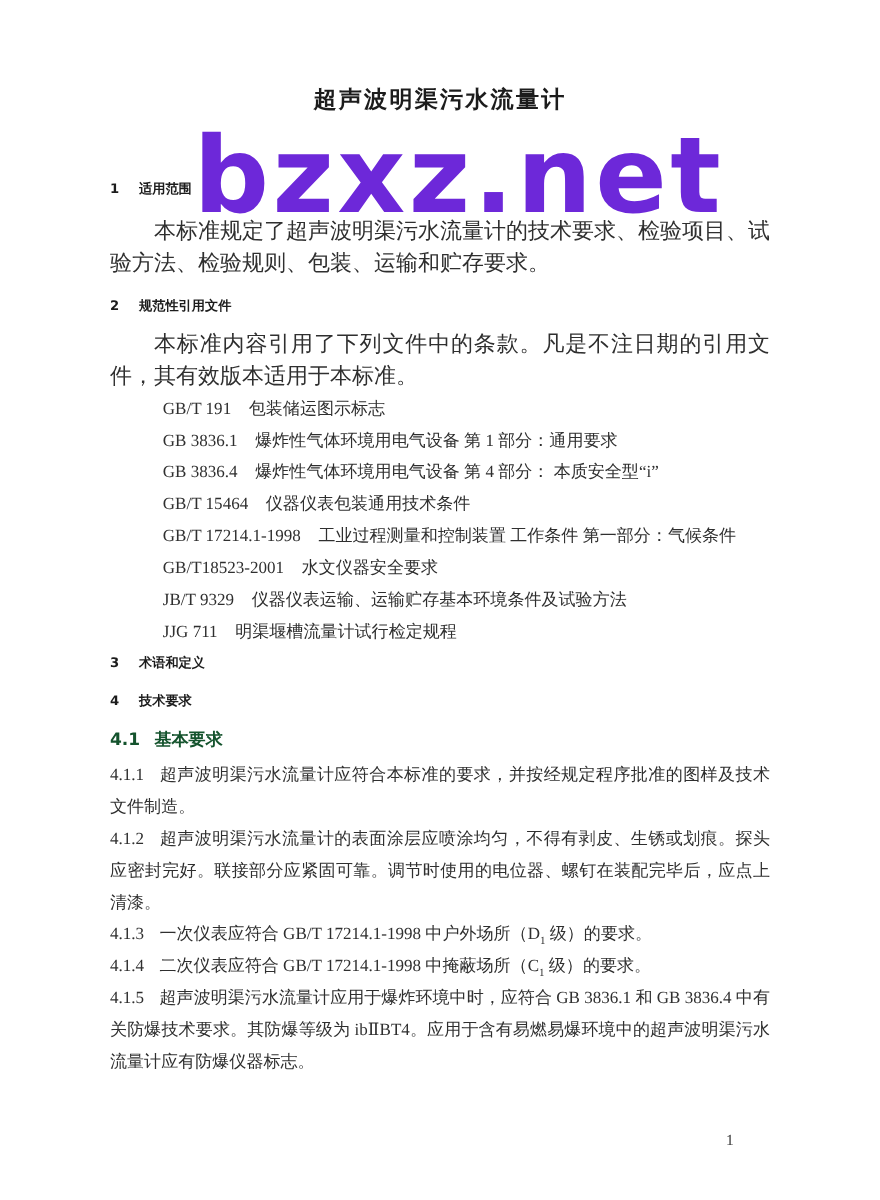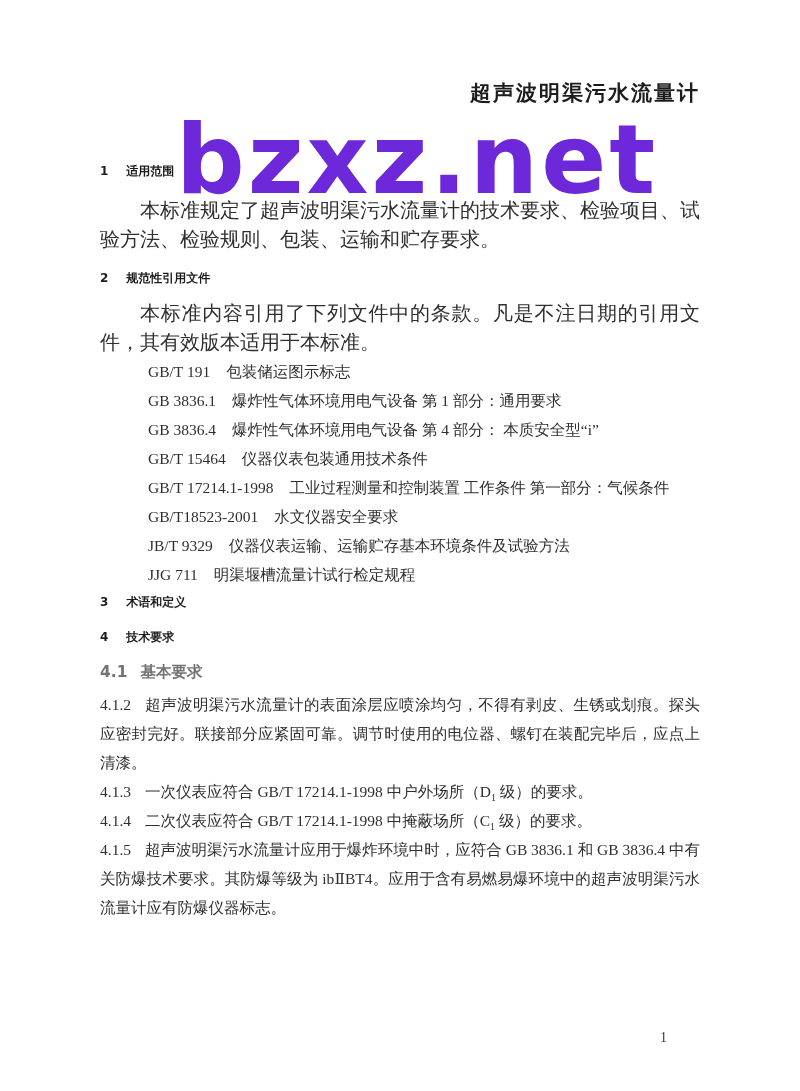--- a/index.html
+++ b/index.html
@@ -27,43 +27,43 @@
   }
   .content {
     position: absolute;
     left: 100px;
     right: 100px;
     top: 0;
     z-index: 1;
   }
   .title {
     margin: 80px 0 0 0;
-    text-align: right;
-    font-family: Liberation Serif, serif;
+    text-align: center;
+    font-family: Liberation Mono, monospace;
     font-weight: bold;
     font-size: 21px;
     line-height: 26px;
     letter-spacing: 2px;
     color: #1c1c1c;
   }
   .h-sec {
     font-family: "DejaVu Sans", "Liberation Sans", sans-serif;
     font-weight: bold;
     font-size: 12px;
     line-height: 22px;
     color: #1c1c1c;
     margin: 0;
   }
   .h-sec .sec-no { display: inline-block; margin-right: 18px; }
   .h-sub {
     font-family: "DejaVu Sans", "Liberation Sans", sans-serif;
     font-weight: bold;
     font-size: 15.5px;
     line-height: 21px;
-    color: #737373;
+    color: #14532d;
     margin: 0;
   }
   .h-sub .sec-no { display: inline-block; margin-right: 13px; }
   .para {
     margin: 0;
     font-size: 20px;
     line-height: 29px;
     text-align: justify;
     text-indent: 40px;
   }
@@ -127,20 +127,21 @@
     </div>
 
     <h2 class="h-sec h3-sec"><span class="sec-no">3</span><span>术语和定义</span></h2>
 
 
     <h2 class="h-sec h4-sec"><span class="sec-no">4</span><span>技术要求</span></h2>
 
     <h3 class="h-sub h41-sub"><span class="sec-no">4.1</span><span>基本要求</span></h3>
 
     <div class="items">
+      <p class="item"><span class="item-no">4.1.1</span><span>超声波明渠污水流量计应符合本标准的要求，并按经规定程序批准的图样及技术文件制造。</span></p>
       <p class="item"><span class="item-no">4.1.2</span><span>超声波明渠污水流量计的表面涂层应喷涂均匀，不得有剥皮、生锈或划痕。探头应密封完好。联接部分应紧固可靠。调节时使用的电位器、螺钉在装配完毕后，应点上清漆。</span></p>
       <p class="item"><span class="item-no">4.1.3</span><span>一次仪表应符合 GB/T 17214.1-1998 中户外场所（D</span><sub>1</sub><span> 级）的要求。</span></p>
       <p class="item"><span class="item-no">4.1.4</span><span>二次仪表应符合 GB/T 17214.1-1998 中掩蔽场所（C</span><sub>1</sub><span> 级）的要求。</span></p>
       <p class="item"><span class="item-no">4.1.5</span><span>超声波明渠污水流量计应用于爆炸环境中时，应符合 GB 3836.1 和 GB 3836.4 中有关防爆技术要求。其防爆等级为 ibⅡBT4。应用于含有易燃易爆环境中的超声波明渠污水流量计应有防爆仪器标志。</span></p>
     </div>
 
   </div>
 
   <div class="page-number">1</div>
 

